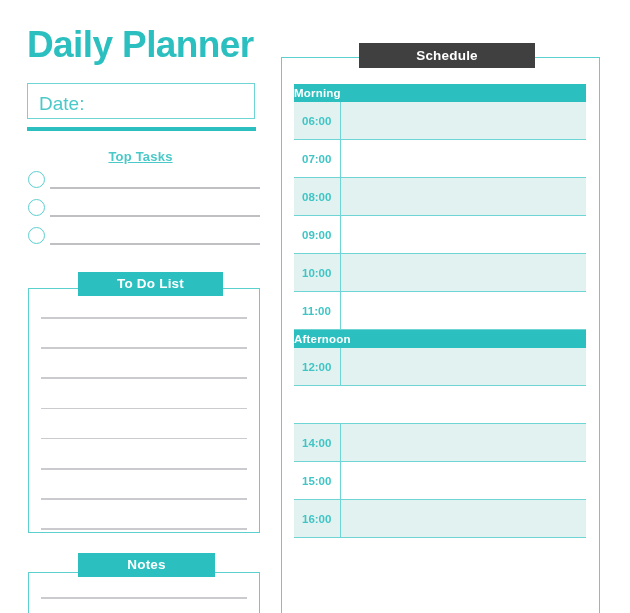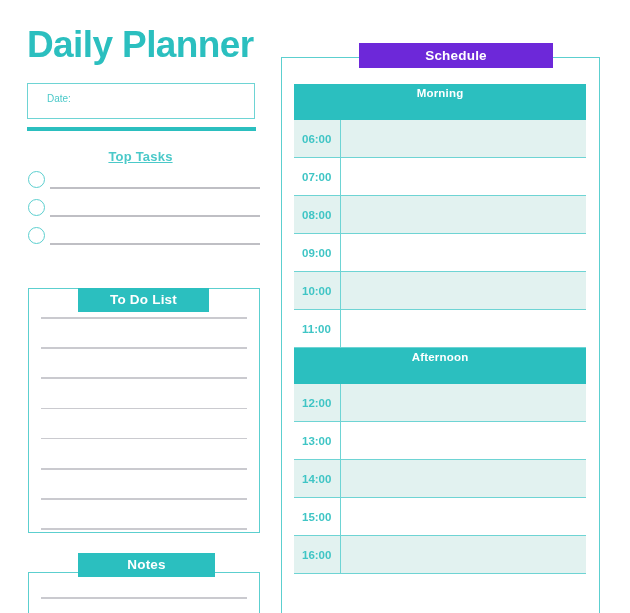--- a/index.html
+++ b/index.html
@@ -50,23 +50,22 @@
     width: 228px;
     height: 36px;
     border: 1.6px solid #6ED4D4;
     background: #ffffff;
     box-sizing: border-box;
   }
   .date-label {
     position: absolute;
     left: 11px;
     top: 9px;
-    font-size: 10px;
+    font-size: 19px;
     color: #4BC9C9;
-    margin-left: 8px;
   }
 
   .rule-thick {
     position: absolute;
     left: 27px;
     top: 127px;
     width: 229px;
     height: 4px;
     background: #2BBFBF;
   }
@@ -135,68 +134,67 @@
     right: 12px;
     top: 28px;
   }
   .panel-line {
     height: 1.6px;
     background: #CACACF;
     margin-bottom: 28.6px;
   }
 
   #todo-panel { left: 28px; top: 288px; width: 232px; height: 245px; }
-  #todo-badge { left: 78px; top: 288px; width: 131px; }
+  #todo-badge { left: 78px; top: 272px; width: 145px; }
 
   #notes-panel { left: 28px; top: 572px; width: 232px; height: 120px; }
   #notes-badge { left: 78px; top: 553px; width: 137px; }
   #notes-panel .panel-lines { top: 24px; }
 
   
   .schedule-panel {
     position: absolute;
     left: 281px;
     top: 57px;
     width: 319px;
     height: 580px;
     border: 1.9px solid #5CCFCF;
     box-sizing: border-box;
     background: #ffffff;
   }
   #schedule-badge {
     position: absolute;
     left: 359px;
     top: 43px;
-    width: 194px;
+    width: 176px;
     height: 25px;
     line-height: 25px;
-    background: #6d28d9;
+    background: #404040;
     color: #ffffff;
     font-size: 13.5px;
     font-weight: bold;
     text-align: center;
     letter-spacing: 0.2px;
     z-index: 6;
   }
 
   .sched-inner {
     position: absolute;
     left: 12px;
     top: 26px;
     width: 292px;
   }
 
   .section-head {
-    height: 36px;
+    height: 18px;
     line-height: 18px;
     background: #2BBFBF;
     color: #ffffff;
     font-size: 11.5px;
     font-weight: bold;
-    text-align: center;
     letter-spacing: 0.2px;
   }
 
   .sched-row {
     position: relative;
     height: 38px;
     border-bottom: 1.5px solid #6ED4D4;
     box-sizing: border-box;
     background: #ffffff;
   }
@@ -303,21 +301,20 @@
         <div class="sched-row">
           <div class="sched-time">11:00</div>
           <div class="sched-slot"></div>
         </div>
         <div class="section-head">Afternoon</div>
         <div class="sched-row tinted">
           <div class="sched-time">12:00</div>
           <div class="sched-slot"></div>
         </div>
         <div class="sched-row">
-          <div class="sched-time">13:00</div>
           <div class="sched-slot"></div>
         </div>
         <div class="sched-row tinted">
           <div class="sched-time">14:00</div>
           <div class="sched-slot"></div>
         </div>
         <div class="sched-row">
           <div class="sched-time">15:00</div>
           <div class="sched-slot"></div>
         </div>

